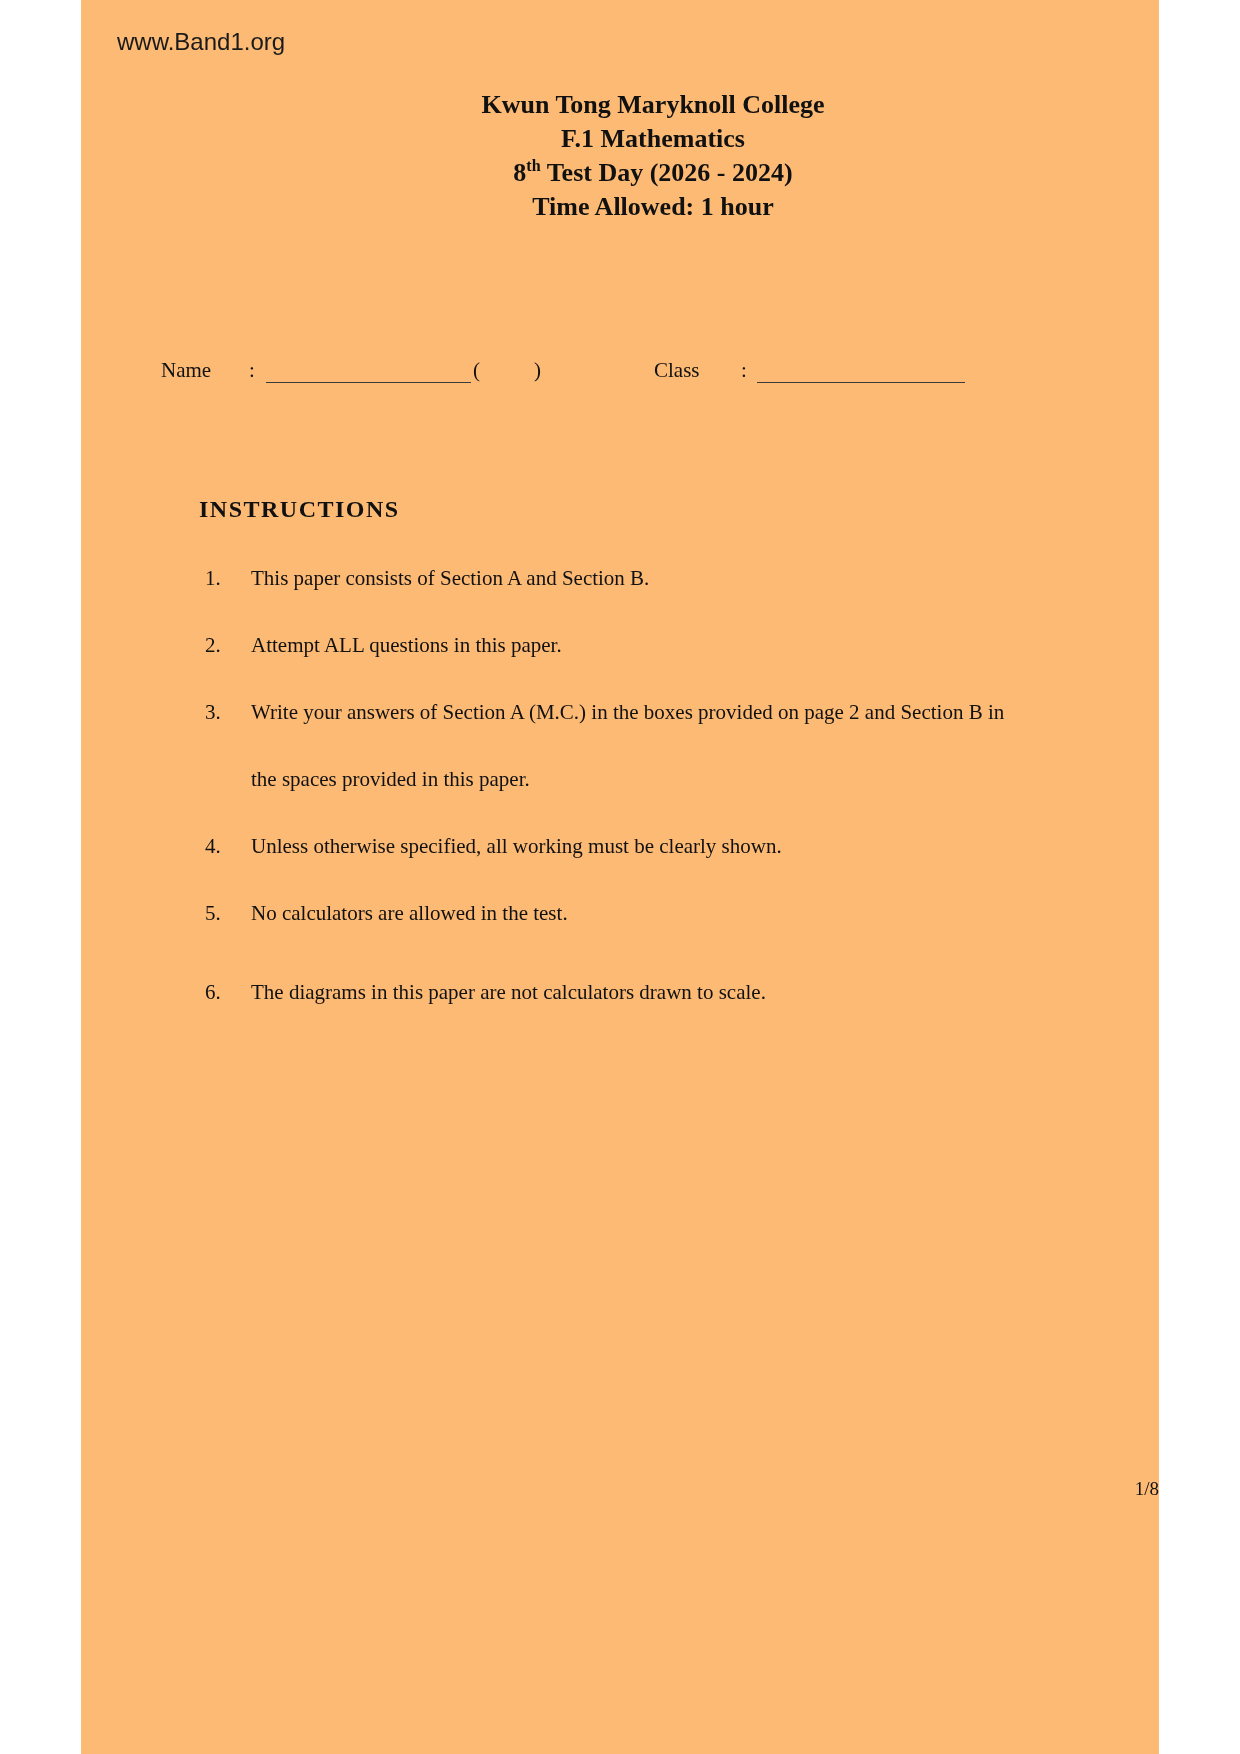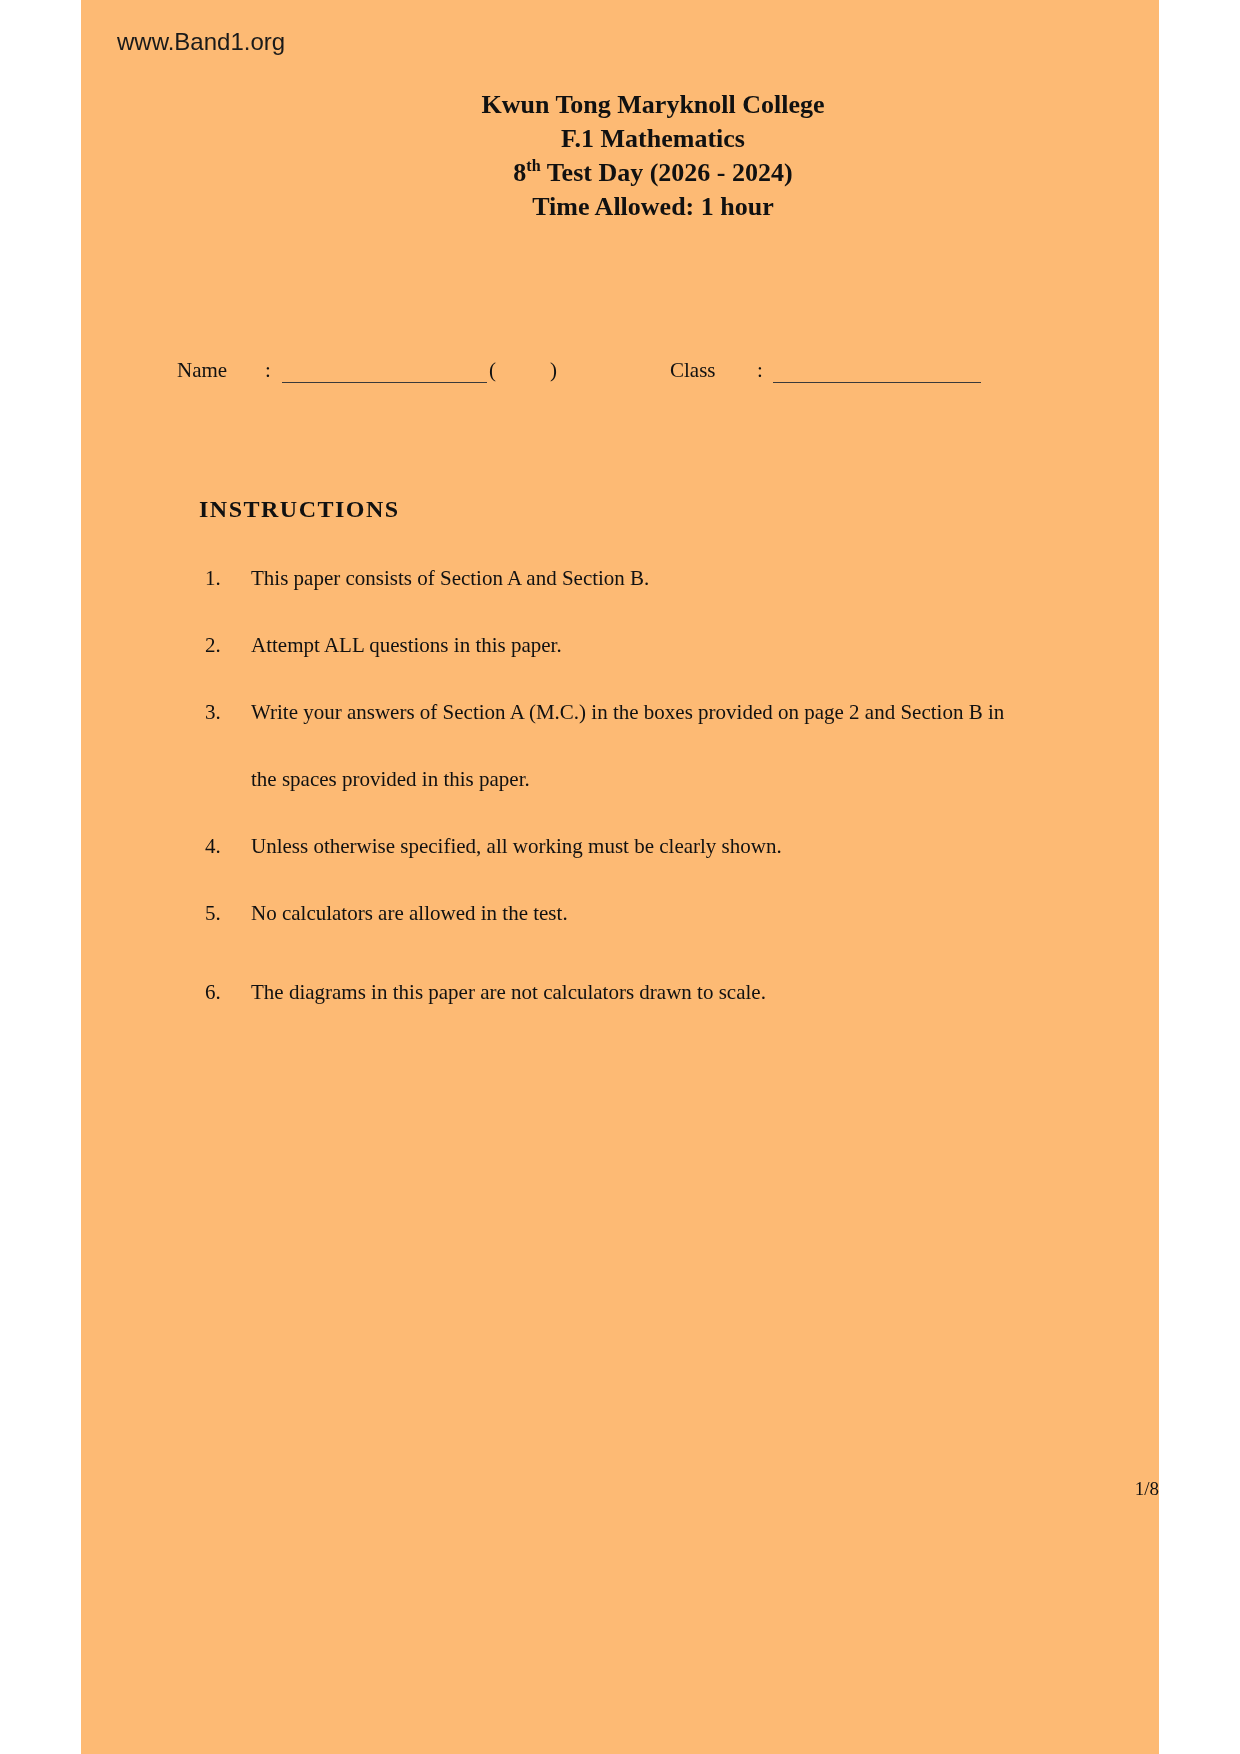--- a/index.html
+++ b/index.html
@@ -42,21 +42,20 @@
     vertical-align: super;
     line-height: 0;
   }
   .field-row {
     position: absolute;
     top: 356px;
     left: 0;
     width: 100%;
     height: 36px;
     font-size: 21px;
-    margin-left: 16px;
   }
   .field-row .piece {
     position: absolute;
     top: 0;
     height: 28px;
     line-height: 28px;
   }
   .blank-line {
     position: absolute;
     top: 0;

